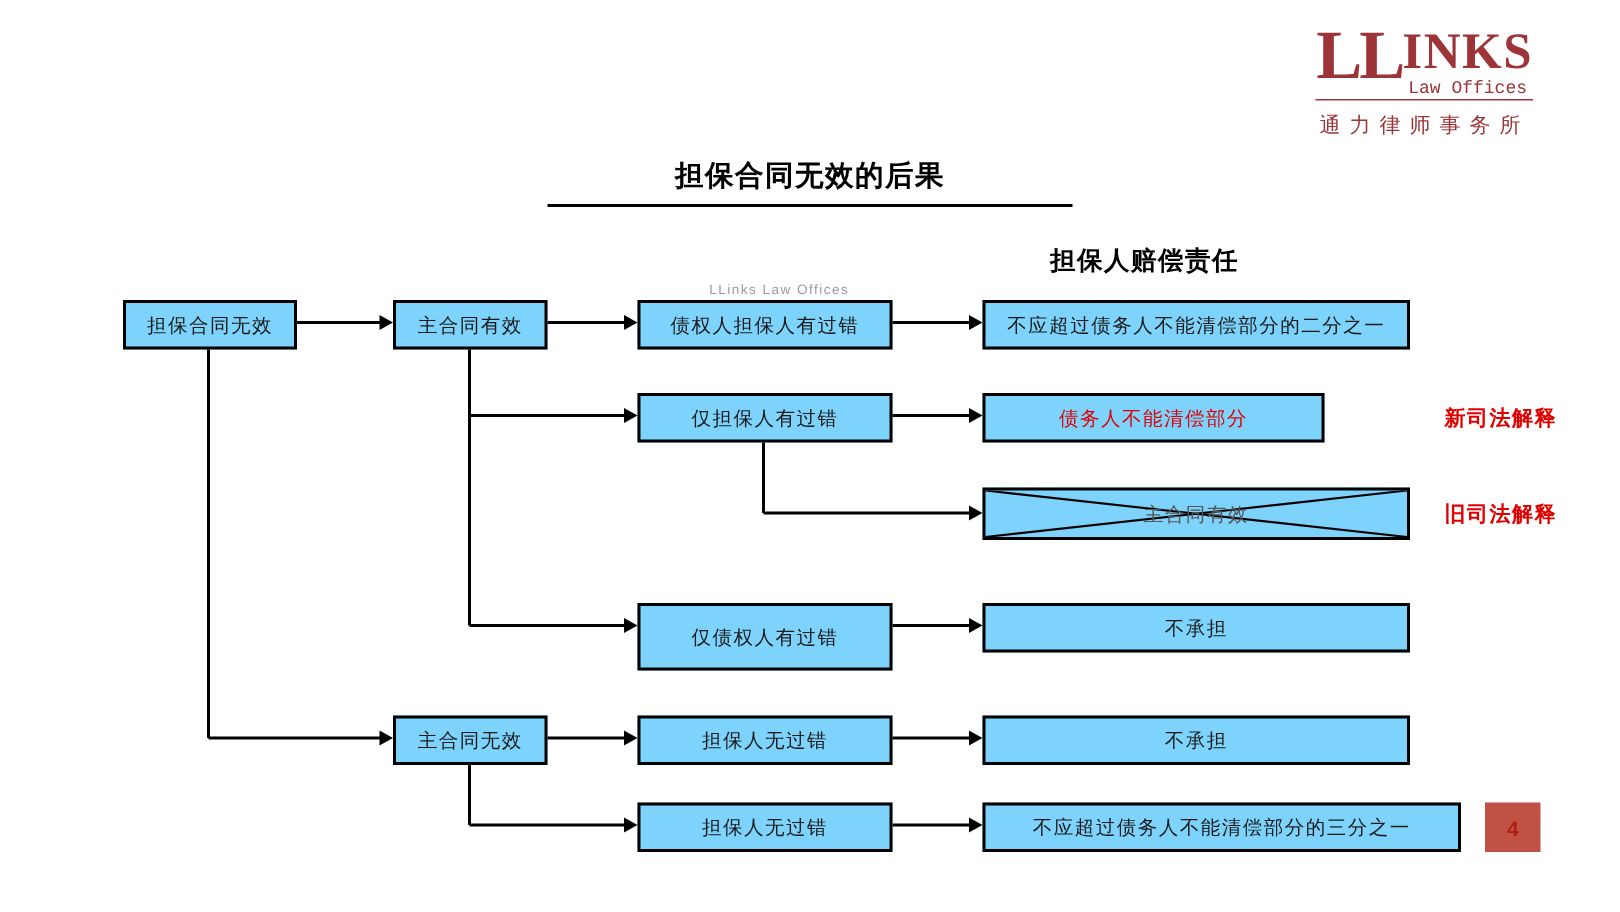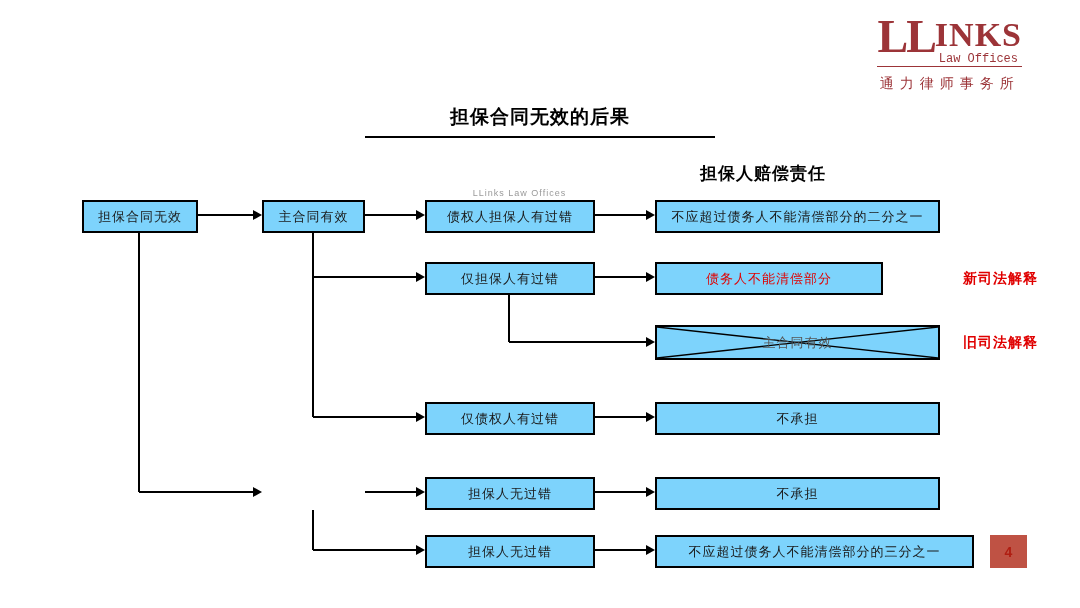--- a/index.html
+++ b/index.html
@@ -68,23 +68,24 @@
 
   <div class="box" style="left:655px;top:325px;width:285px;height:35px;">
     <svg class="cross-svg" viewBox="0 0 100 100" preserveAspectRatio="none">
       <line x1="0" y1="0" x2="100" y2="100" stroke="#000" stroke-width="1.4" vector-effect="non-scaling-stroke"></line>
       <line x1="0" y1="100" x2="100" y2="0" stroke="#000" stroke-width="1.4" vector-effect="non-scaling-stroke"></line>
     </svg>
     <span class="cross-text">主合同有效</span>
   </div>
   <div class="side-label" style="left:963px;top:334px;">旧司法解释</div>
 
-  <div class="box" style="left:425px;top:402px;width:170px;height:33px;">仅债权人有过错</div>
+  <div class="box" style="left:425px;top:402px;width:170px;height:45px;">仅债权人有过错</div>
   <div class="box" style="left:655px;top:402px;width:285px;height:33px;">不承担</div>
 
+  <div class="box" style="left:262px;top:477px;width:103px;height:33px;">主合同无效</div>
   <div class="box" style="left:425px;top:477px;width:170px;height:33px;">担保人无过错</div>
   <div class="box" style="left:655px;top:477px;width:285px;height:33px;">不承担</div>
 
   <div class="box" style="left:425px;top:535px;width:170px;height:33px;">担保人无过错</div>
   <div class="box" style="left:655px;top:535px;width:319px;height:33px;">不应超过债务人不能清偿部分的三分之一</div>
 
   <div class="lh" style="left:198px;top:214px;width:56px;"></div>
   <div class="lh" style="left:365px;top:214px;width:52px;"></div>
   <div class="lh" style="left:595px;top:214px;width:52px;"></div>
   <div class="lh" style="left:313px;top:276px;width:104px;"></div>

